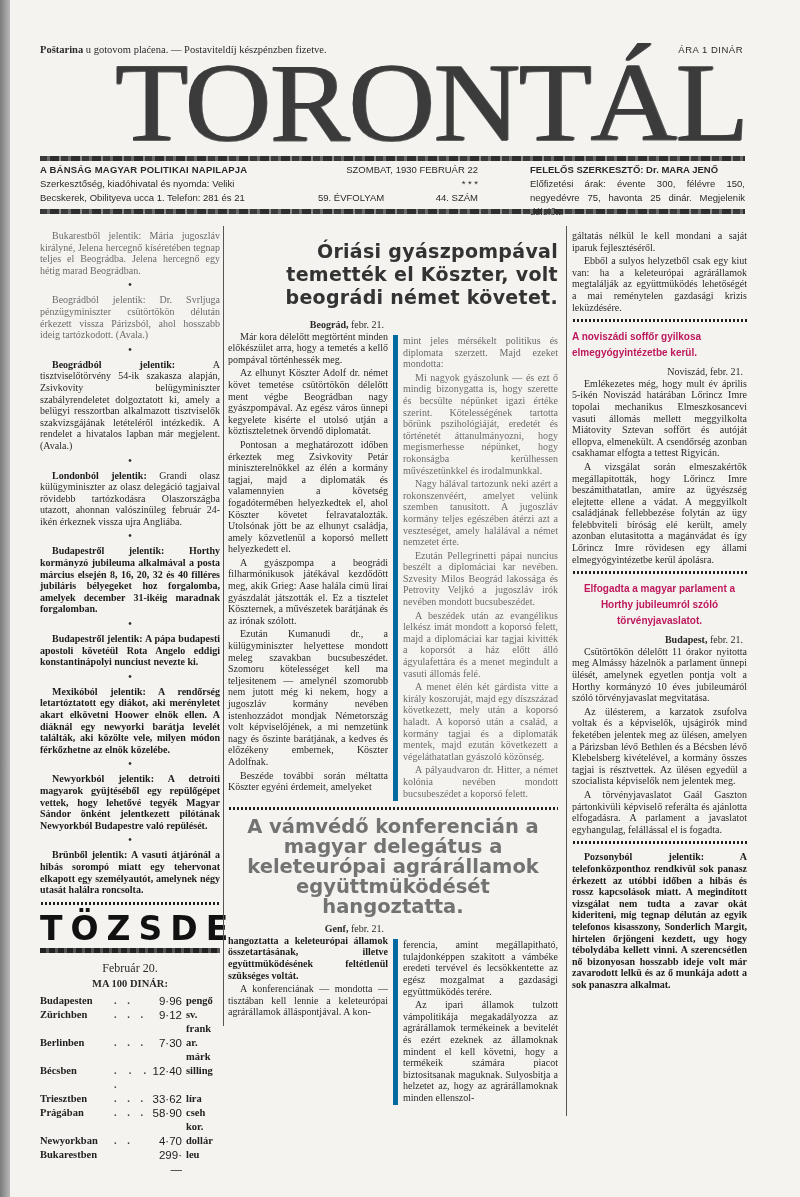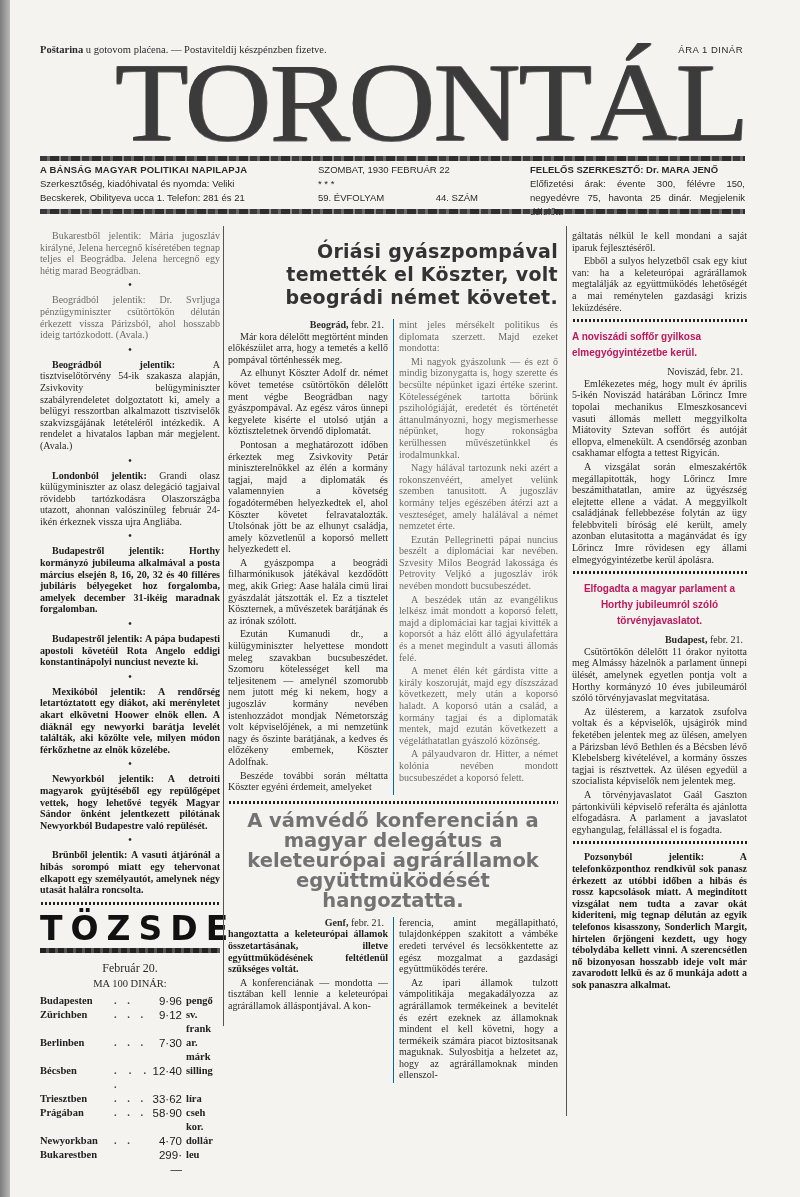--- a/index.html
+++ b/index.html
@@ -16,21 +16,21 @@
     font-family: "Liberation Serif", serif; font-size: 112px; line-height: 88px; letter-spacing: -2px; color: #3b3b3b;
     transform: scaleX(1.08); transform-origin: left center; font-weight: normal;
     text-shadow: 1px 0 #555, 0 1px #666; }
 
   .rule { position: absolute; left: 0; width: 705px; height: 5px;
     background: repeating-linear-gradient(90deg, #3a3a3a 0 7px, #6a6a6a 7px 10px, #2e2e2e 10px 19px, #8a8a8a 19px 21px); }
 
   .infobar { position: absolute; top: 163px; left: 0; width: 705px; height: 40px; font-size: 10.5px; }
   .infobar .c1 { position: absolute; left: 0; top: 0; width: 230px; font-family: "Liberation Sans", sans-serif; font-size: 9.5px; line-height: 14px; }
   .infobar .c1 .t { font-weight: bold; letter-spacing: 0.2px; }
-  .infobar .c2 { position: absolute; left: 278px; top: 0; width: 160px; text-align: left; font-family: "Liberation Sans", sans-serif; font-size: 9.5px; line-height: 14px; }
+  .infobar .c2 { position: absolute; left: 278px; top: 0; width: 160px; text-align: right; font-family: "Liberation Sans", sans-serif; font-size: 9.5px; line-height: 14px; }
   .infobar .c2 .row3 { display: flex; justify-content: space-between; }
   .infobar .c3 { position: absolute; left: 490px; top: 0; width: 215px; font-family: "Liberation Sans", sans-serif; font-size: 9.5px; line-height: 14px; text-align: justify; }
   .infobar .c3 .t { font-weight: bold; }
 
   .col { position: absolute; font-size: 10px; line-height: 11.6px; text-align: justify; }
   .col p { text-indent: 12px; margin-bottom: 2px; }
   .col p.nb { text-indent: 0; }
   .col .bold { font-weight: bold; color: #1c1c1c; }
   .col .faded { color: #6b6b6b; }
   .dot { text-align: center; font-weight: bold; font-size: 10px; line-height: 14px; margin: 2px 0; }
@@ -42,29 +42,29 @@
   .col2 { left: 188px; top: 230px; width: 330px; }
   .col3 { left: 532px; top: 230px; width: 175px; }
 
   .headline1 { font-family: "DejaVu Sans", "Liberation Sans", sans-serif; font-weight: bold; font-size: 19px; line-height: 23px; text-align: right; letter-spacing: 0.3px; color: #333; margin: 10px 0 10px 0; }
   .headline2 { font-family: "DejaVu Sans", "Liberation Sans", sans-serif; font-weight: bold; font-size: 19.5px; line-height: 20px; text-align: center; color: #737373; margin: 6px 0 6px 0; }
   .dateline { text-align: right; font-size: 10px; padding-right: 4px; }
   .dateline b { font-weight: bold; }
 
   .sub2 { display: flex; gap: 0; }
   .sub2 .sc { width: 165px; padding-right: 5px; }
-  .sub2 .sc + .sc { border-left: 1px solid #0369a1; padding-left: 5px; padding-right: 0; }
+  .sub2 .sc + .sc { border-left: 5px solid #0369a1; padding-left: 5px; padding-right: 0; margin-top: 16px; }
 
   .rhead { font-family: "Liberation Sans", sans-serif; font-weight: bold; font-size: 10px; line-height: 16px; text-align: left; color: #be185d; margin: 2px 0 5px 0; }
   .rhead.center { text-align: center; }
 
   .tozsde { font-family: "DejaVu Sans", sans-serif; font-weight: bold; font-size: 33px; letter-spacing: 8px; color: #111; line-height: 34px; margin-top: 4px; }
   .tozsde-bar { height: 5px; background: repeating-linear-gradient(90deg, #222 0 6px, #555 6px 9px); margin: 2px 0 10px 0; }
   .tz-date { text-align: center; font-size: 12px; margin-bottom: 4px; }
-  .tz-ma { text-align: center; font-weight: normal; font-size: 10.5px; margin-bottom: 4px; }
+  .tz-ma { text-align: center; font-weight: bold; font-size: 10.5px; margin-bottom: 4px; }
   .tz-row { display: flex; font-size: 10.5px; line-height: 14px; font-weight: bold; color: #222; }
   .tz-row .city { width: 74px; }
   .tz-row .dots { width: 36px; letter-spacing: 4px; color: #444; }
   .tz-row .val { width: 36px; text-align: right; padding-right: 4px; font-family: "Liberation Sans", sans-serif; font-weight: normal; font-size: 11.5px; }
   .tz-row .cur { flex: 1; }
 </style>
 </head>
 <body>
 
 <div class="left-strip"></div>

